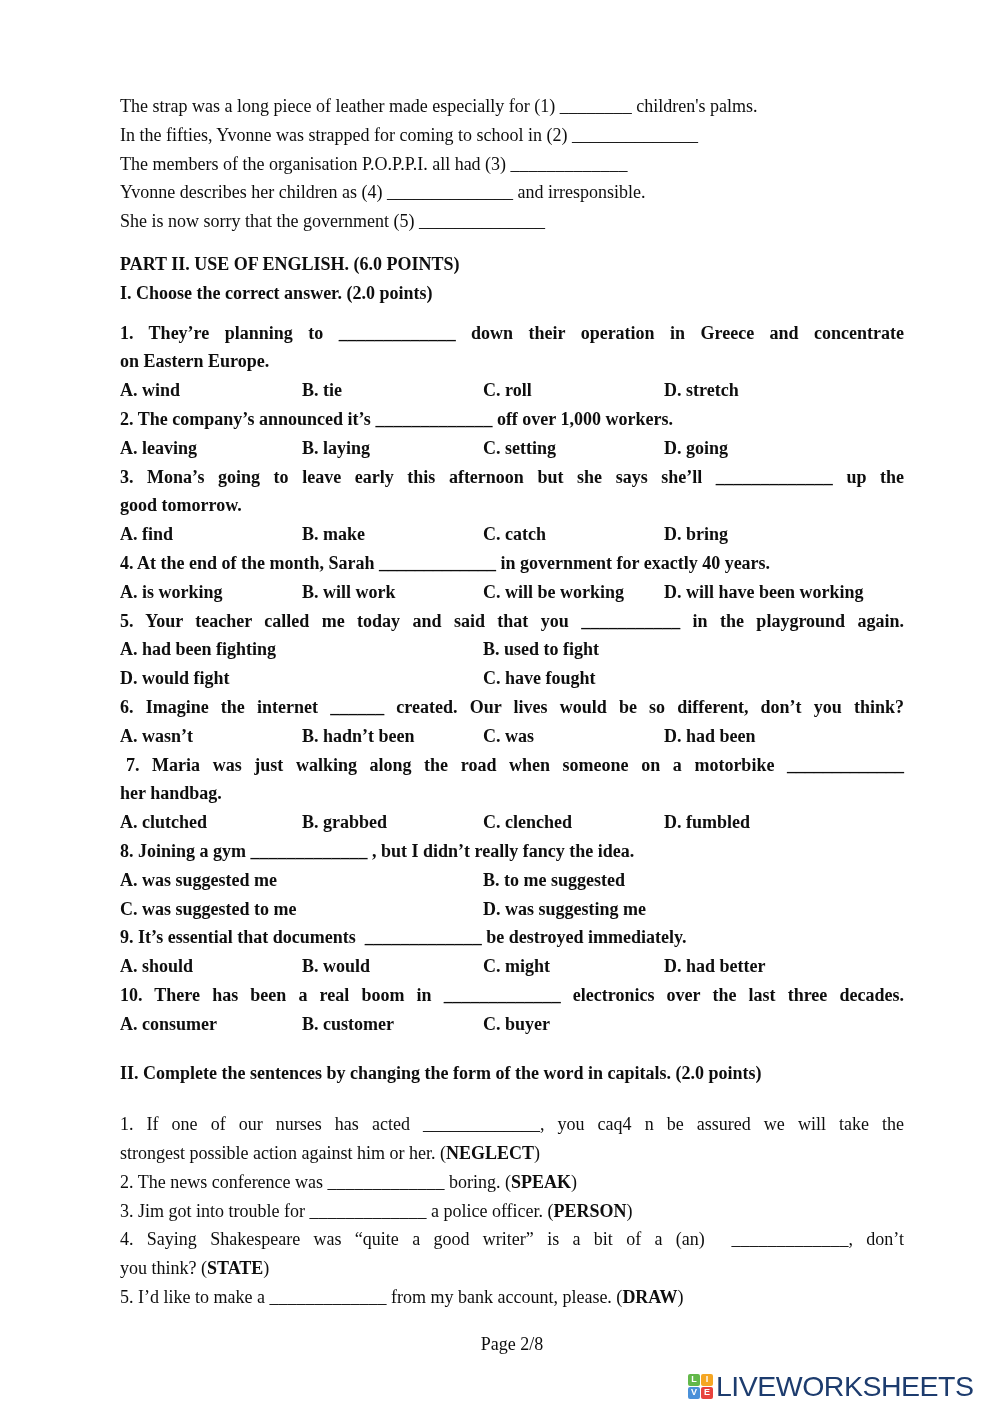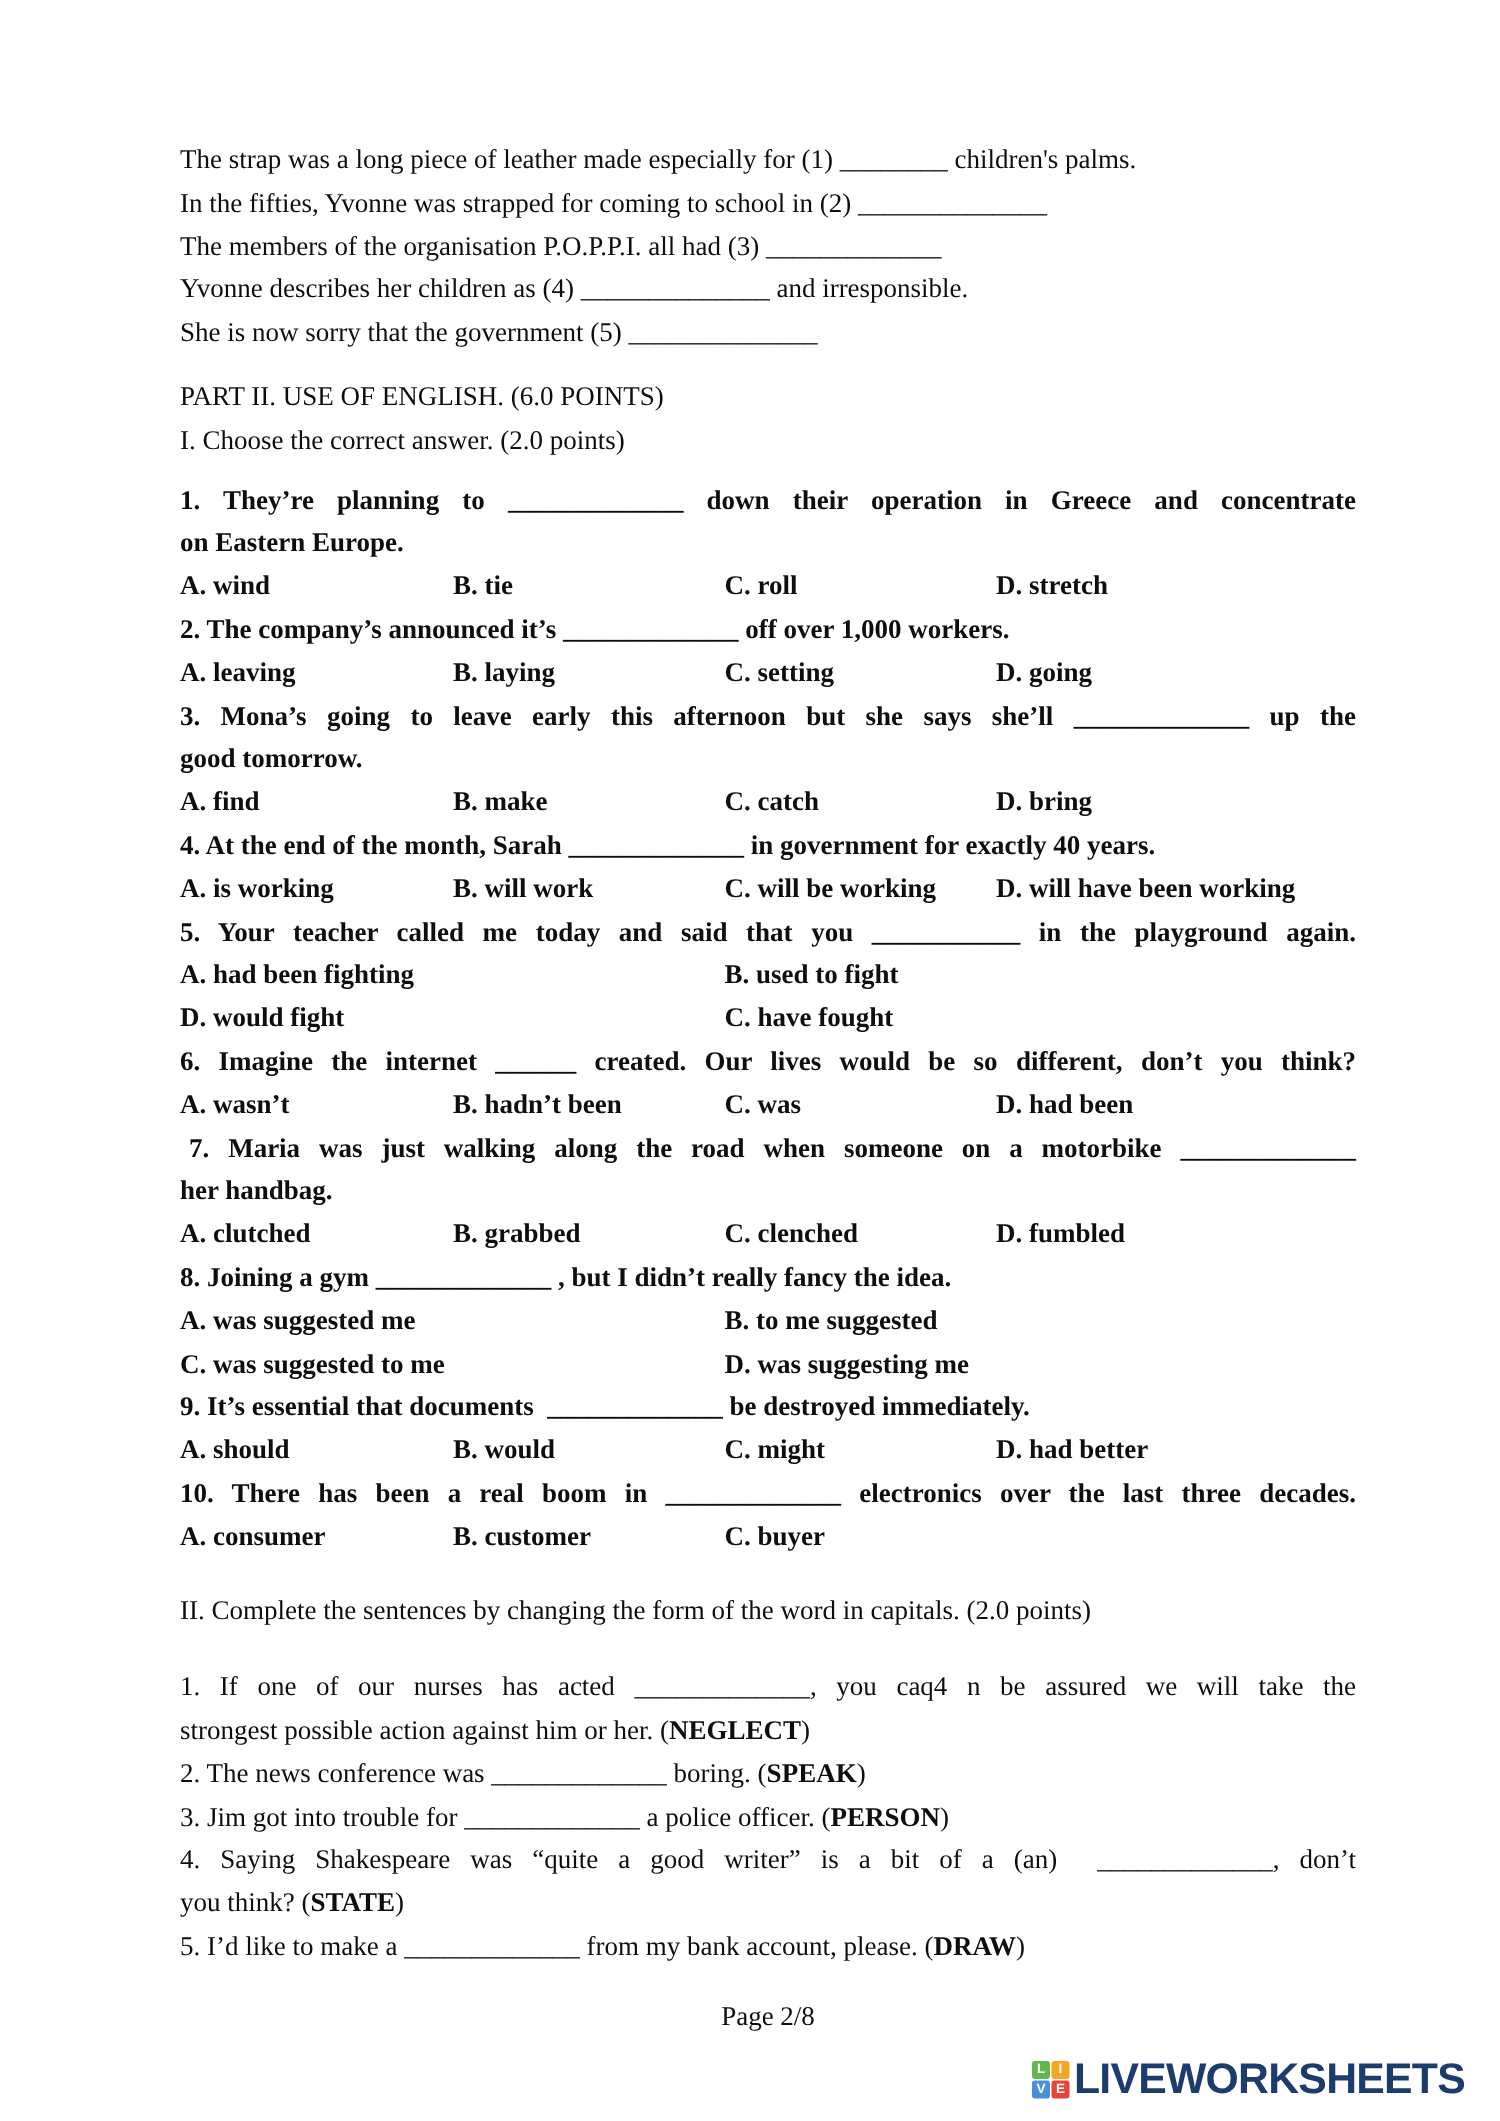--- a/index.html
+++ b/index.html
@@ -8,41 +8,41 @@
     font-family:"Liberation Serif",serif;color:#0e0e0e;
     -webkit-font-smoothing:antialiased;
   }
   .content{
     position:absolute;left:120px;top:92px;width:784px;
     font-size:18px;line-height:28.8px;
   }
   .line{min-height:28.8px;}
   .just{text-align:justify;text-align-last:justify;}
   .indent{padding-left:6px;}
-  .heading{font-weight:normal;}
+  .heading{font-weight:bold;}
   .kw{font-weight:bold;}
   .opts4{display:grid;grid-template-columns:182px 181px 181px 1fr;}
   .opts2{display:grid;grid-template-columns:363px 1fr;}
   .m-part2{margin-top:14px;}
   .m-q1{margin-top:11px;font-weight:bold;}
   .m-sec2{margin-top:20px;}
   .m-items{margin-top:23px;}
   .footer{margin-top:18px;text-align:center;}
   .logo{
     position:absolute;left:688px;top:1370px;
     display:flex;align-items:center;gap:3px;
   }
   .logo-grid{display:grid;grid-template-columns:12px 12px;grid-auto-rows:12px;gap:1px;}
   .sq{
     display:flex;align-items:center;justify-content:center;
     color:#ffffff;font-family:"Liberation Sans",sans-serif;
     font-weight:bold;font-size:9px;border-radius:2px;line-height:1;
   }
   .logo-text{
-    font-family:"Liberation Sans",sans-serif;font-weight:bold;
+    font-family:"Liberation Sans",sans-serif;font-weight:normal;
     font-size:28.5px;letter-spacing:-0.5px;line-height:32px;white-space:nowrap;
   }
 </style>
 </head>
 <body>
 
 <div class="content">
 
   <div>
     <div class="line">The strap was a long piece of leather made especially for (1) ________ children's palms.</div>

